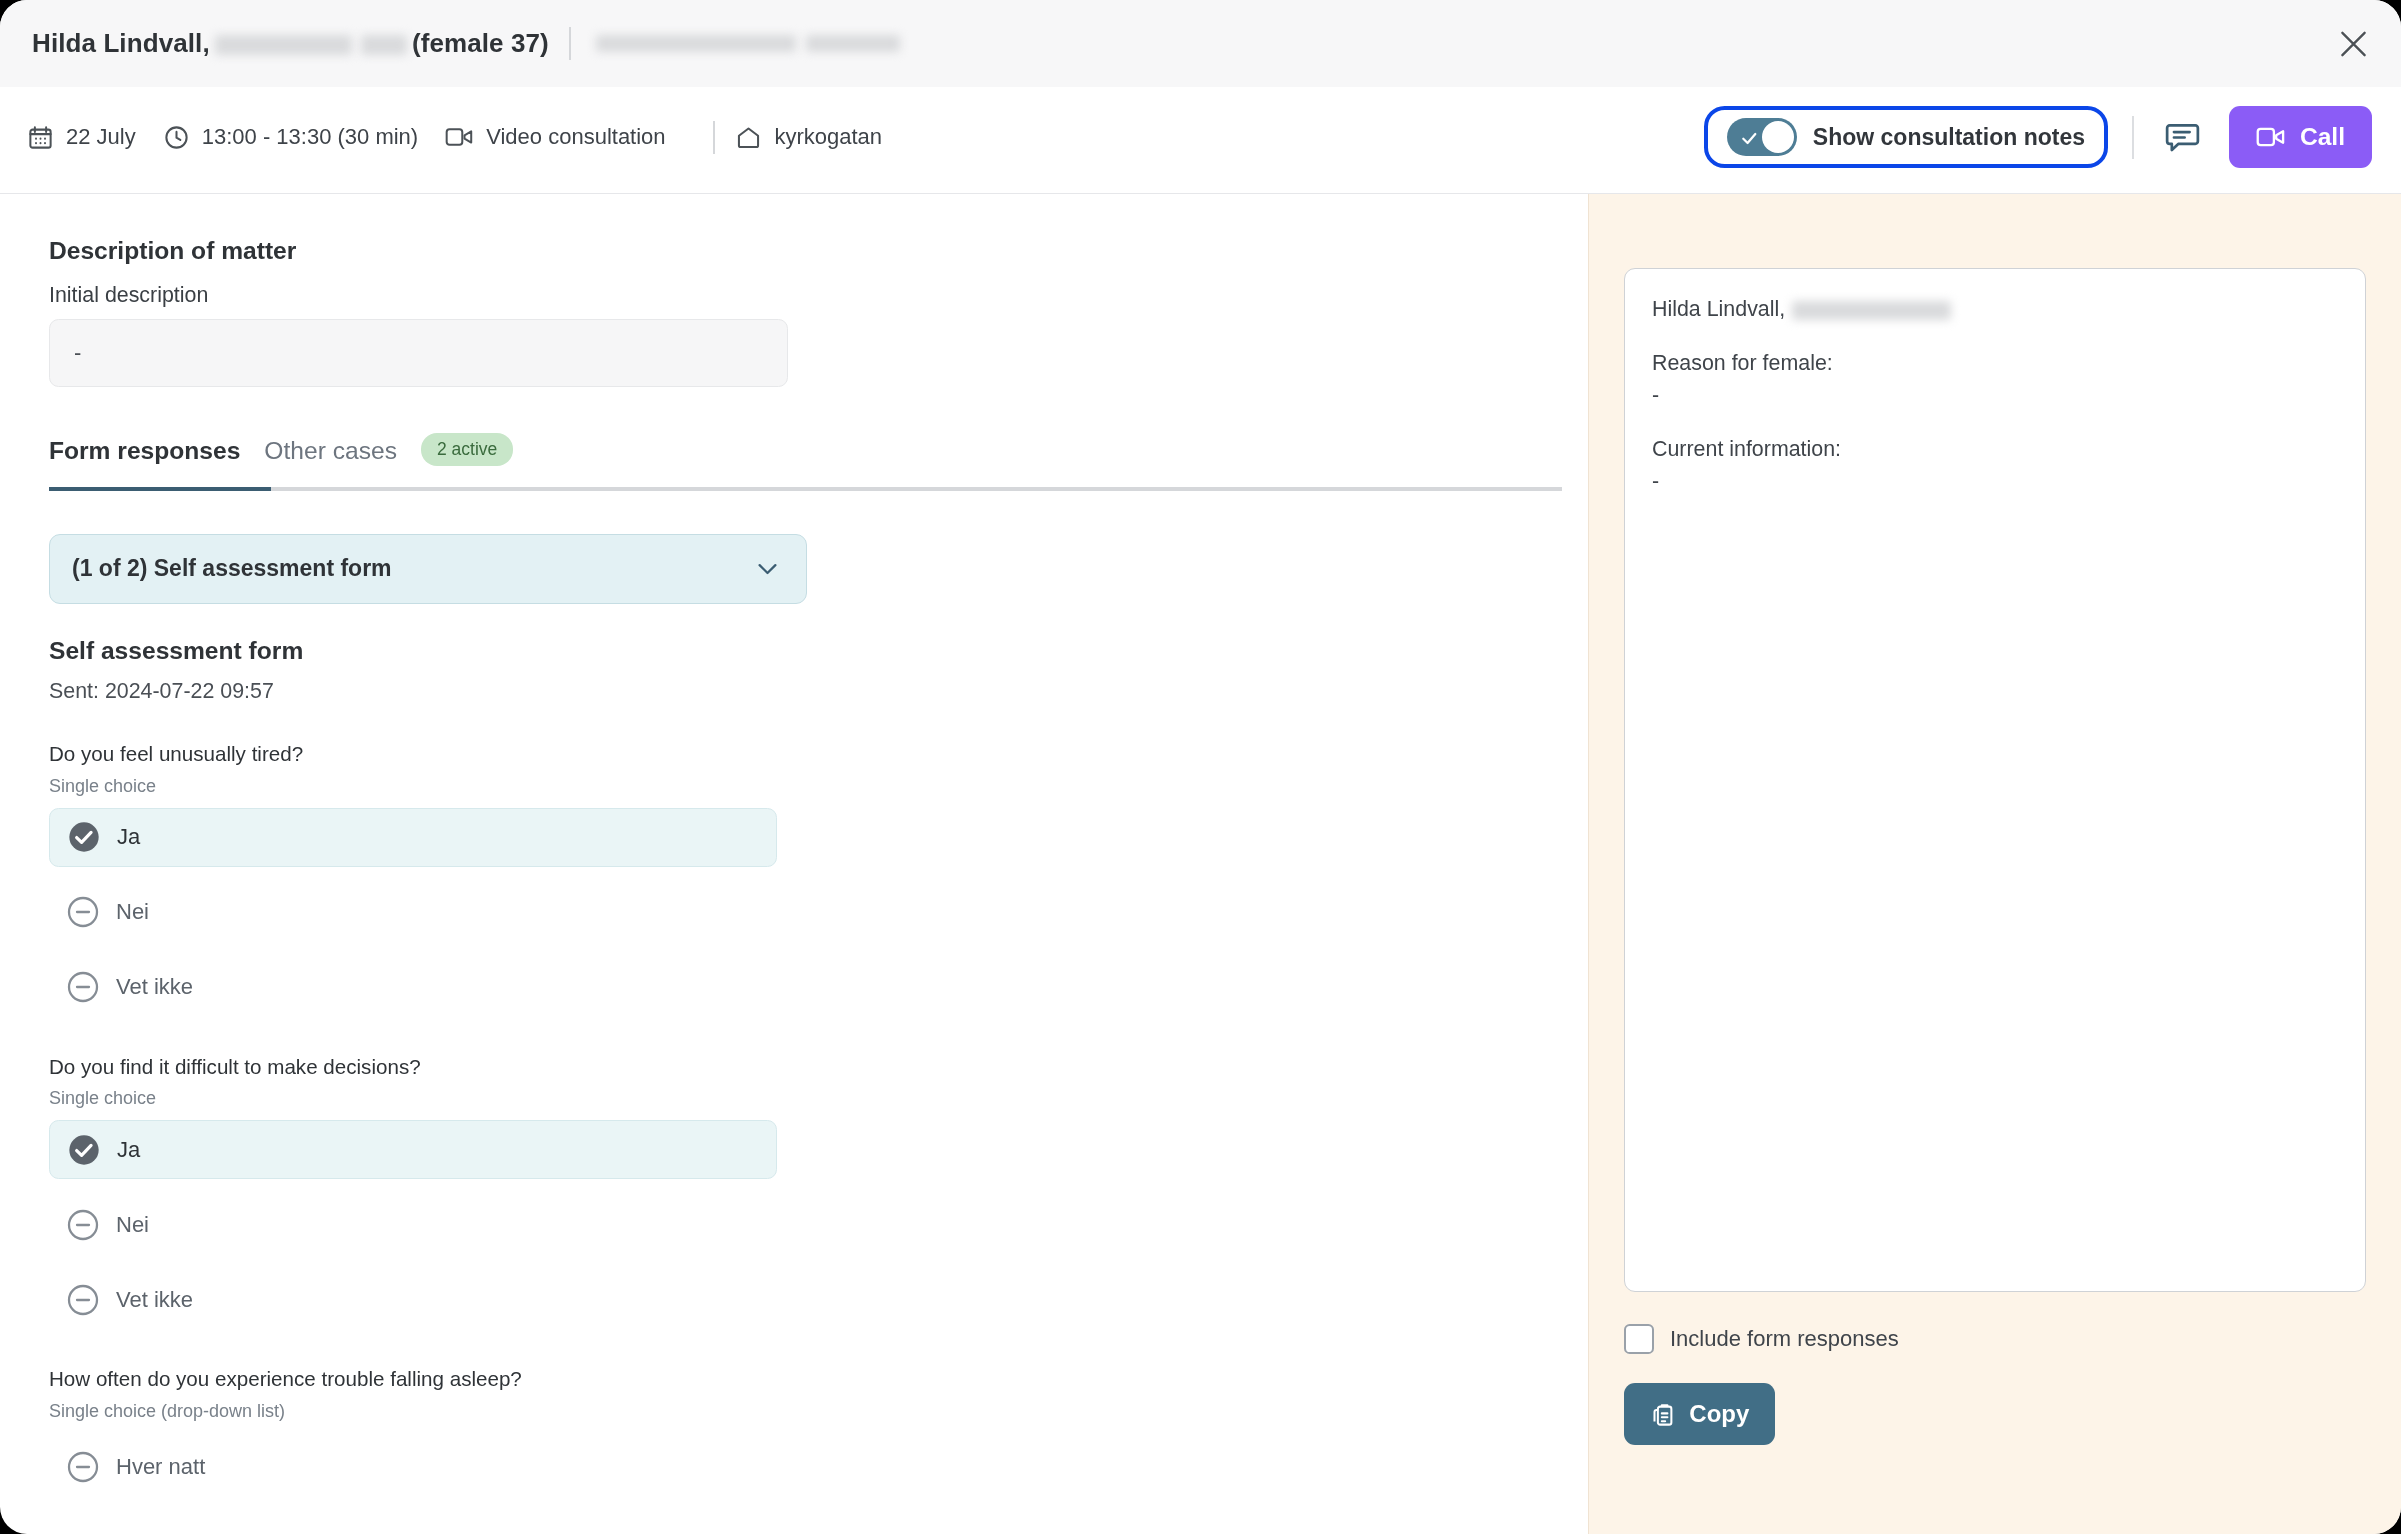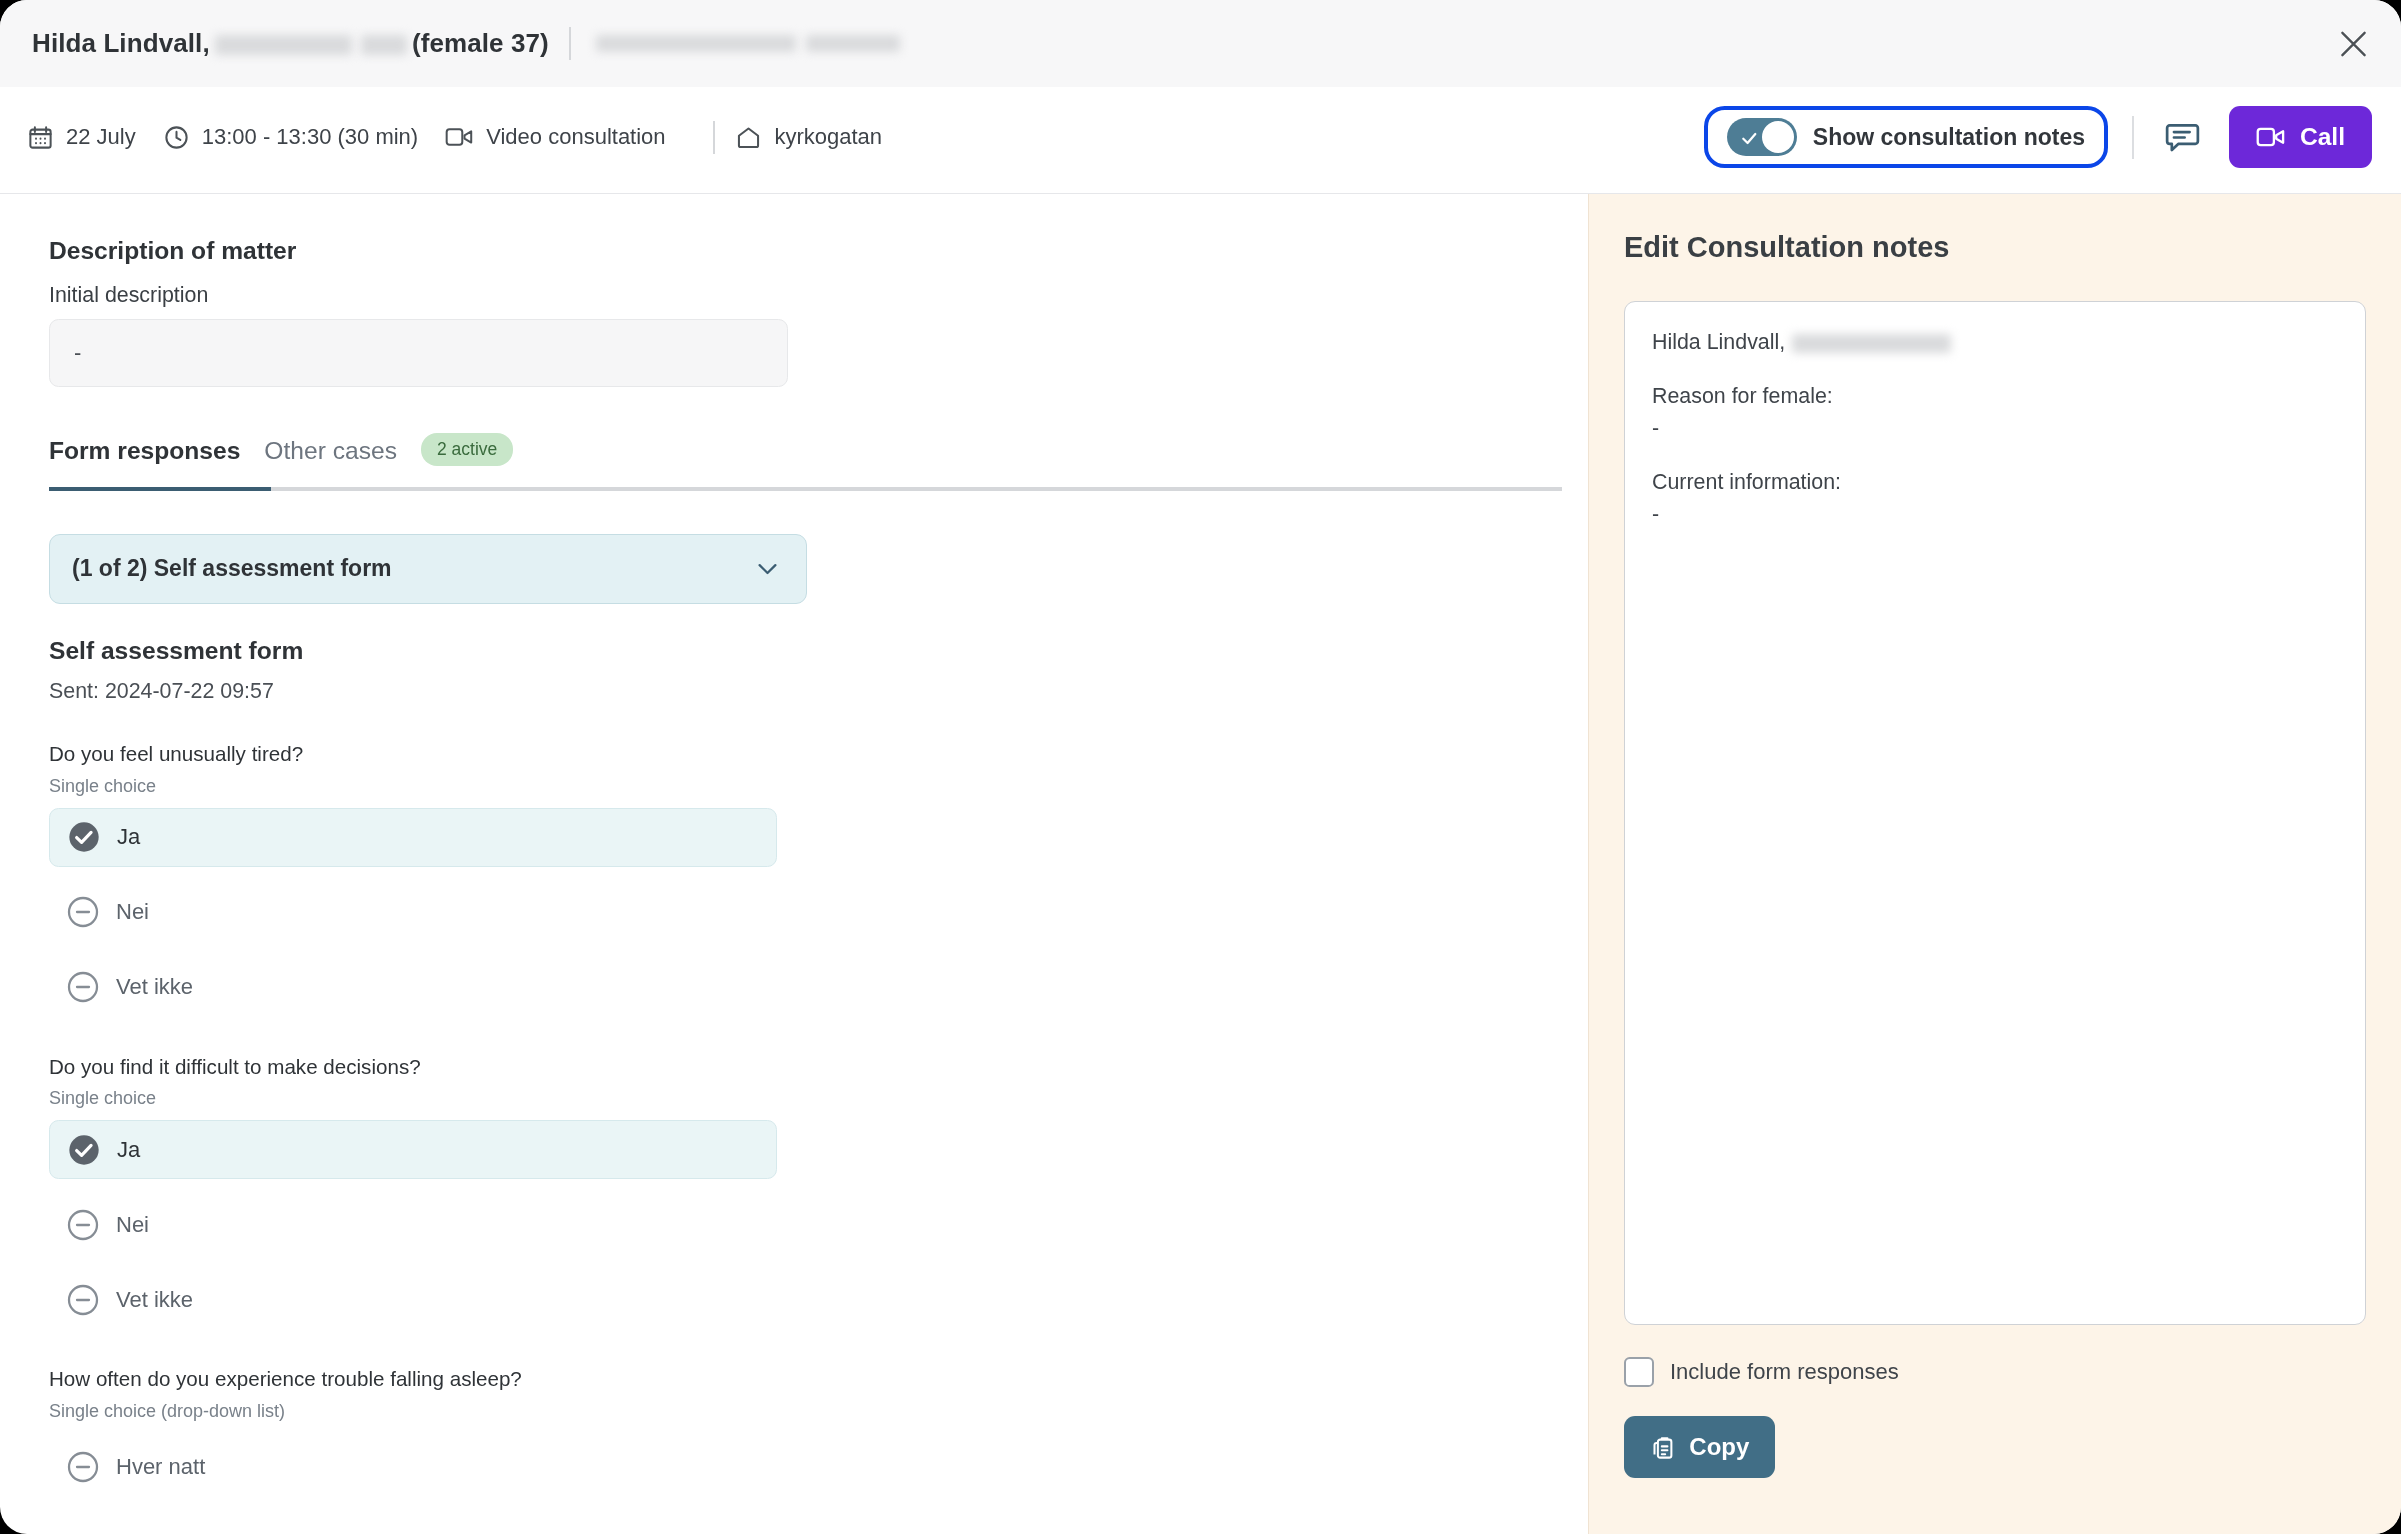--- a/index.html
+++ b/index.html
@@ -86,21 +86,21 @@
   }
   .switch .tick { position: absolute; left: 12px; top: 10.3px; }
   .toggle-label { font-size: 23px; font-weight: 700; color: #32363b; white-space: nowrap; }
 
   .sep2 { width: 1.6px; height: 43px; background: #dcdee1; margin: 0 24px; }
   .icon-btn {
     width: 49px; height: 49px; display: flex; align-items: center; justify-content: center;
     cursor: pointer; border-radius: 8px;
   }
   .call-btn {
-    background: #6d28d9; color: #fff;
+    background: #8b5cf6; color: #fff;
     border-radius: 11px; height: 62px;
     display: flex; align-items: center; gap: 14.3px;
     padding: 0 27px; margin-left: 22px;
     font-size: 24.6px; font-weight: 700; cursor: pointer;
     white-space: nowrap;
   }
 
   
   .body { flex: 1 1 auto; display: flex; min-height: 0; }
 
@@ -382,21 +382,20 @@
               <circle cx="12" cy="12" r="10.5"></circle>
               <path d="M7.5 12h9" stroke-linecap="round"></path>
             </svg>
         </span>
         <span>Hver natt</span>
       </div>
 
     </div>
 
     <div class="right">
-      <h2>Edit Consultation notes</h2>
 
       <div class="notes-box">
         <div class="note-line">
           <span>Hilda Lindvall,</span><span class="note-redact"></span>
         </div>
         <div class="note-gap"></div>
         <div class="note-line">Reason for female:</div>
         <div class="note-line">-</div>
         <div class="note-gap"></div>
         <div class="note-line">Current information:</div>

